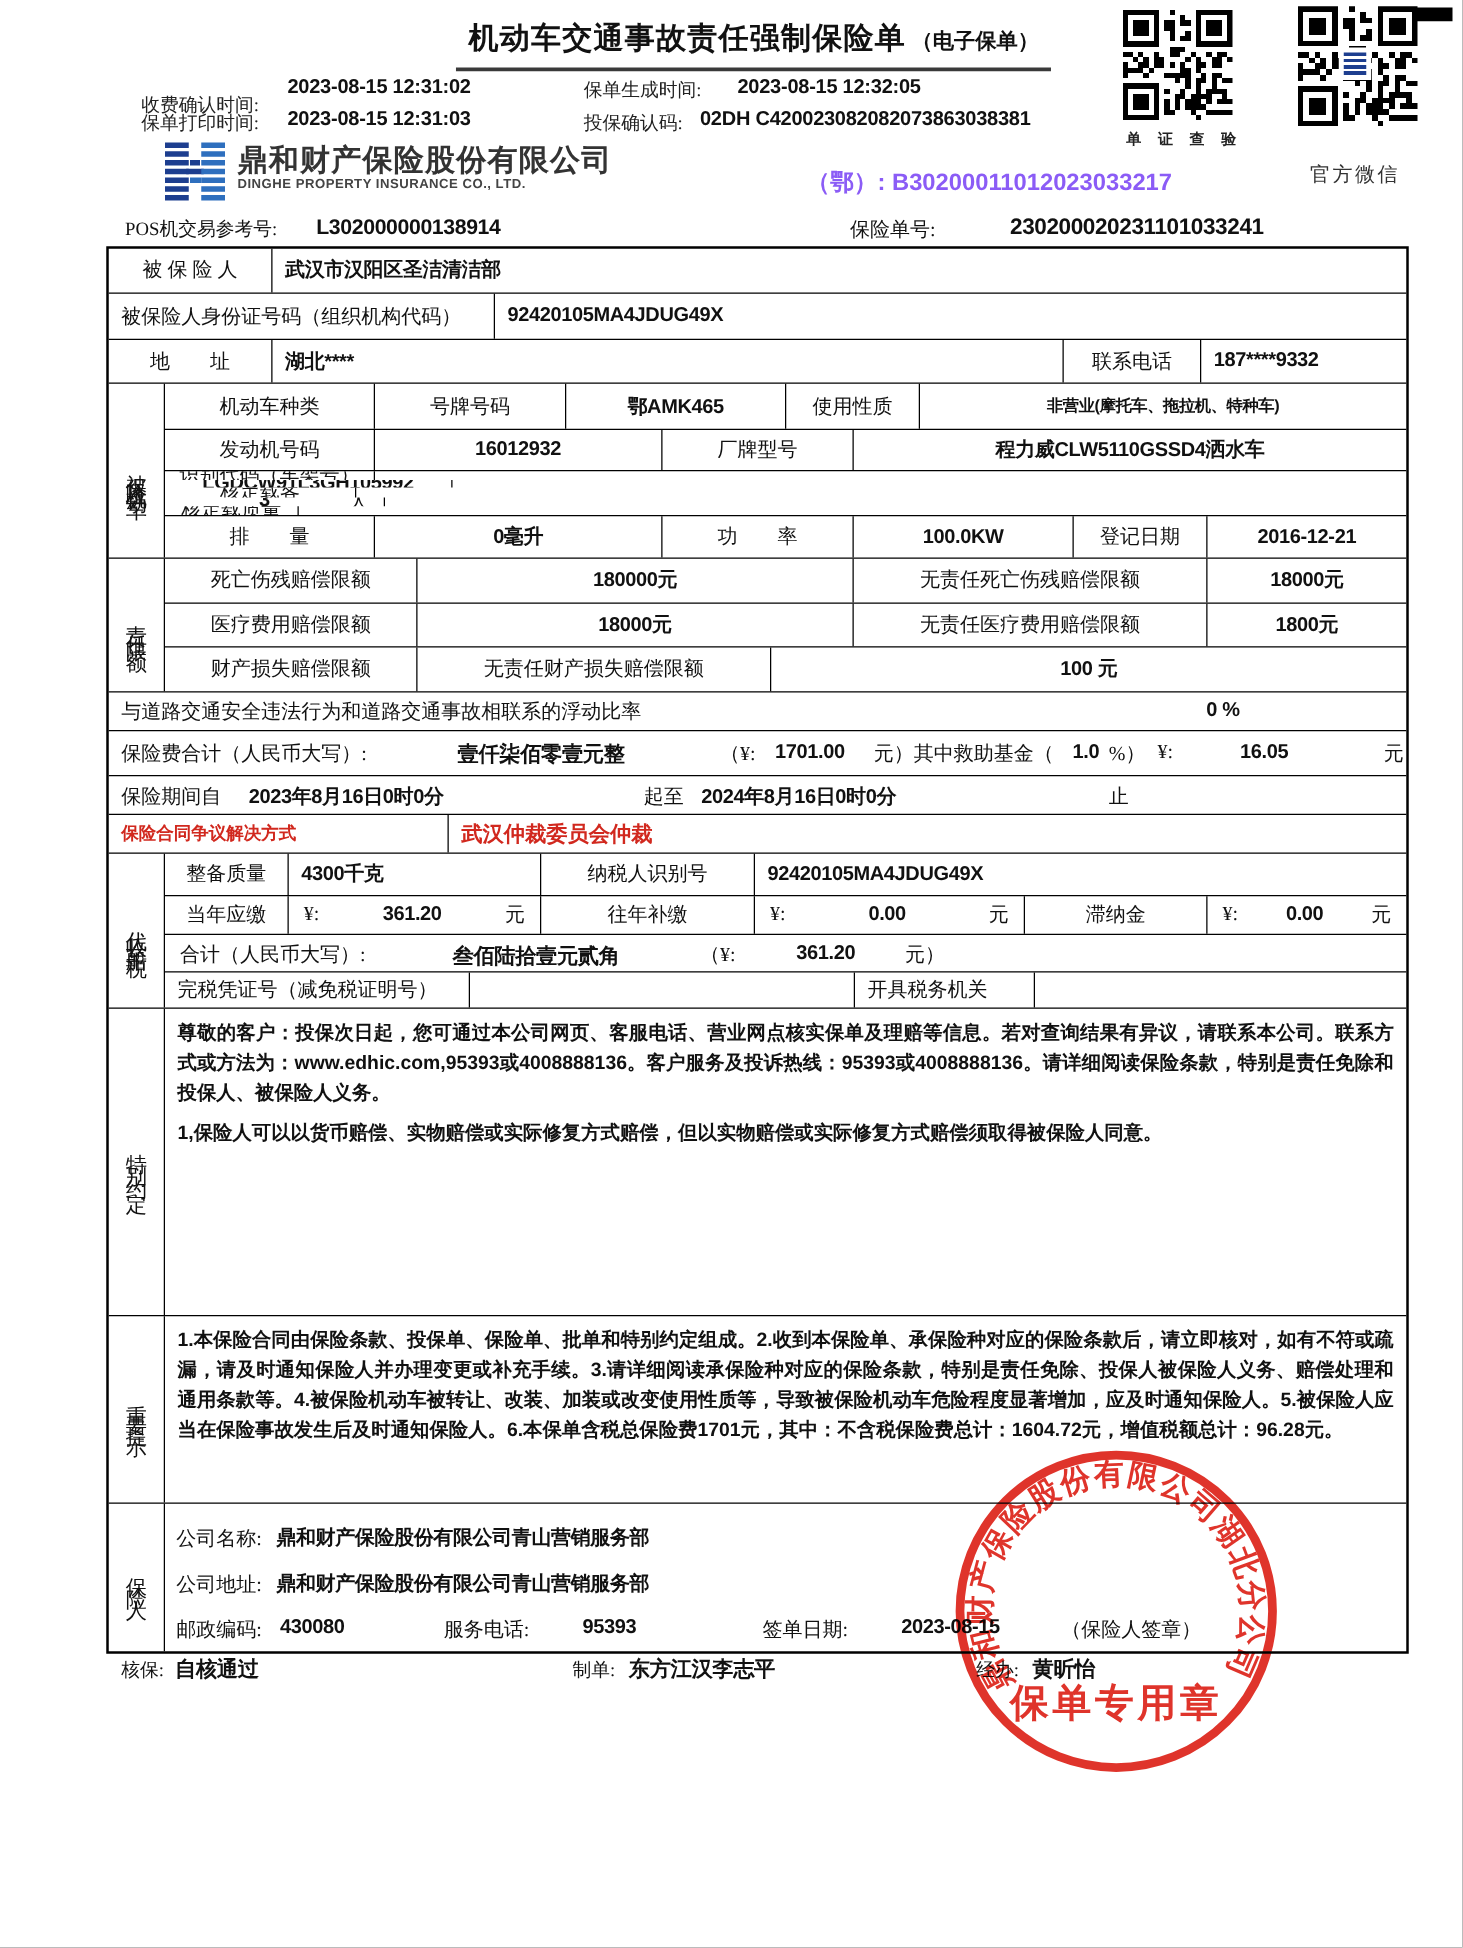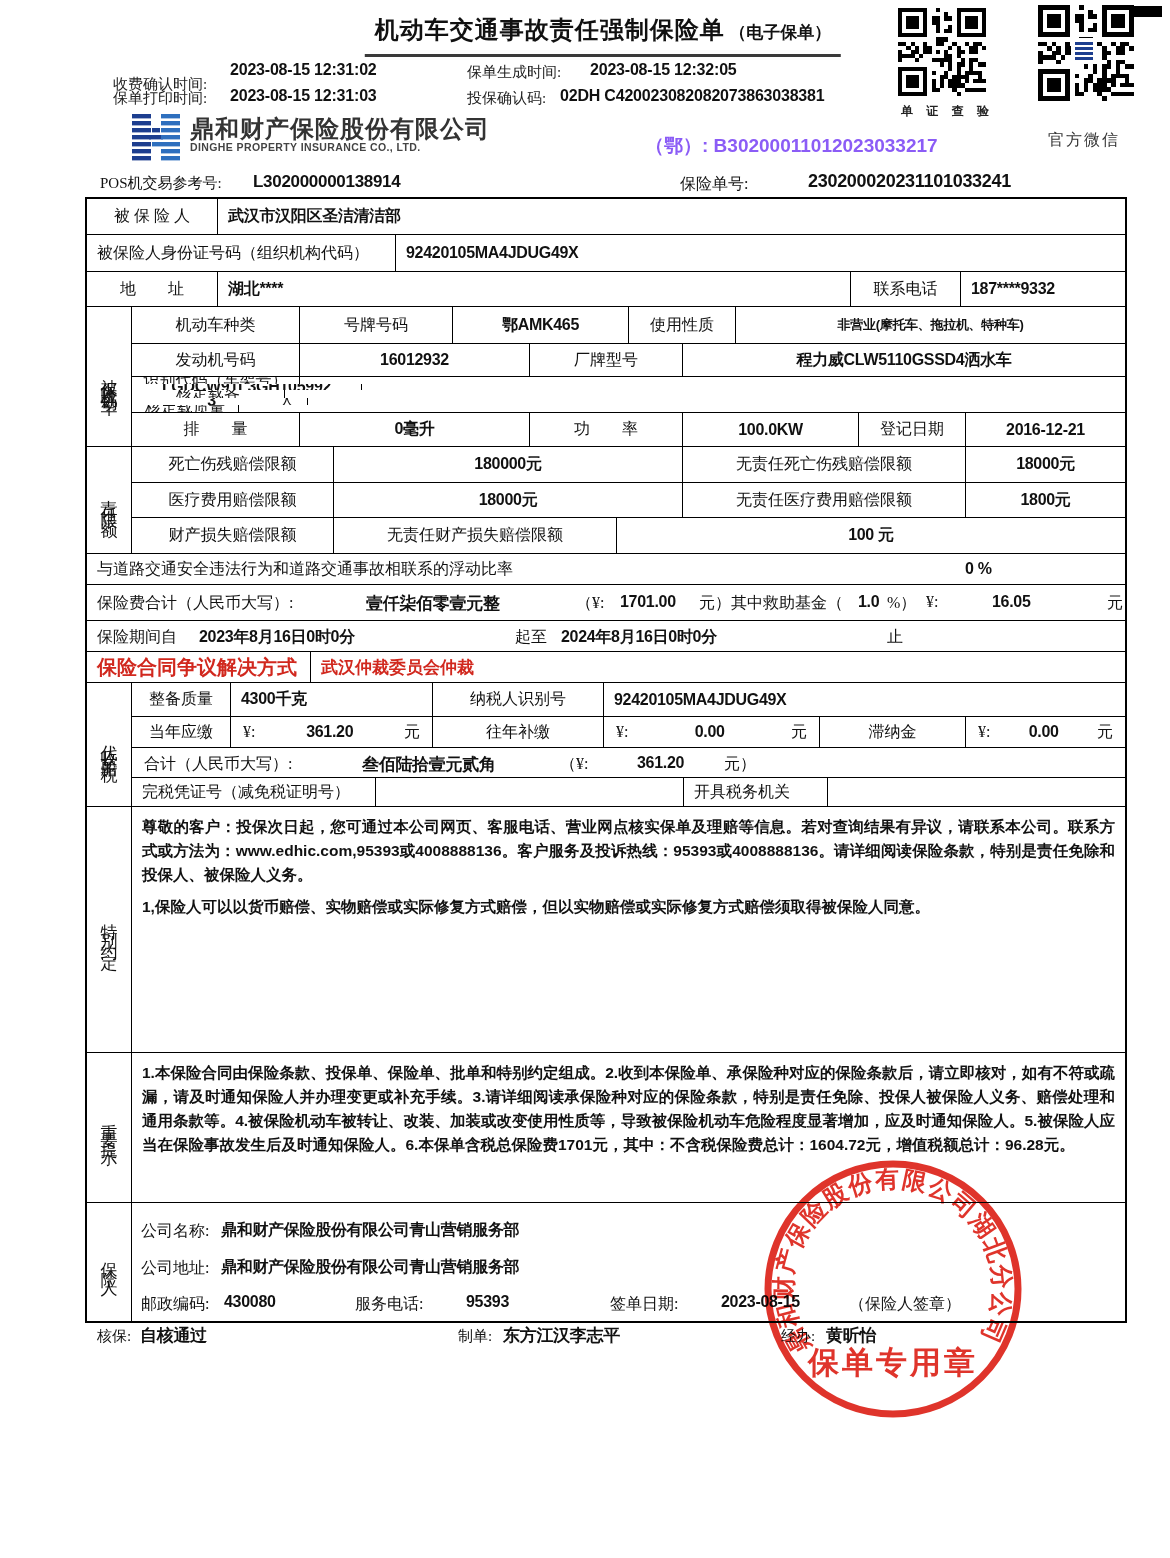--- a/index.html
+++ b/index.html
@@ -484,21 +484,21 @@
         <span class="abs serif" style="left:10px;top:6px;">保险期间自</span>
         <span class="abs val" style="left:112px;top:6px;">2023年8月16日0时0分</span>
         <span class="abs serif" style="left:428px;top:6px;">起至</span>
         <span class="abs val" style="left:474px;top:6px;">2024年8月16日0时0分</span>
         <span class="abs serif" style="left:800px;top:6px;">止</span>
       </div>
     </div>
 
     <div class="sec">
       <div class="r flex1" style="height:30px;">
-        <div class="c redbold left" style="width:224px;font-size:20px;">保险合同争议解决方式</div>
+        <div class="c redbold left" style="width:272px;font-size:14px;">保险合同争议解决方式</div>
         <div class="c redbold left flex1" style="font-size:17px;">武汉仲裁委员会仲裁</div>
       </div>
     </div>
 
     <div class="sec">
       <div class="vside">
         <span class="vtext" style="letter-spacing:5px;">代收车船税</span>
       </div>
       <div class="rows">
         <div class="r" style="height:34px;">

